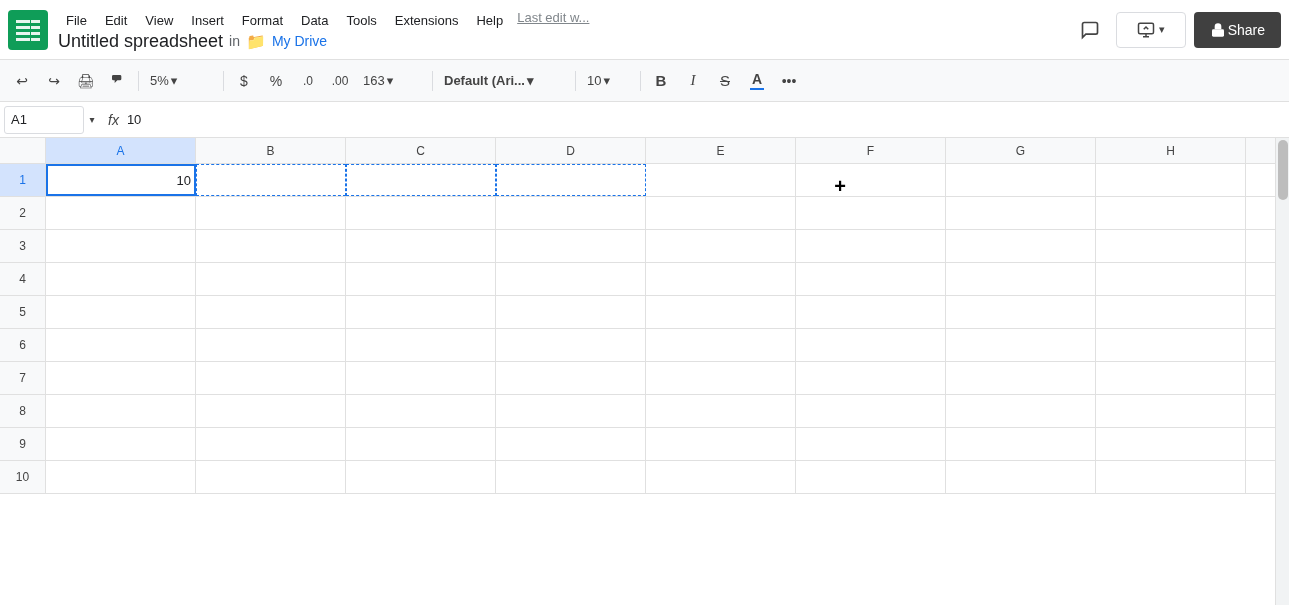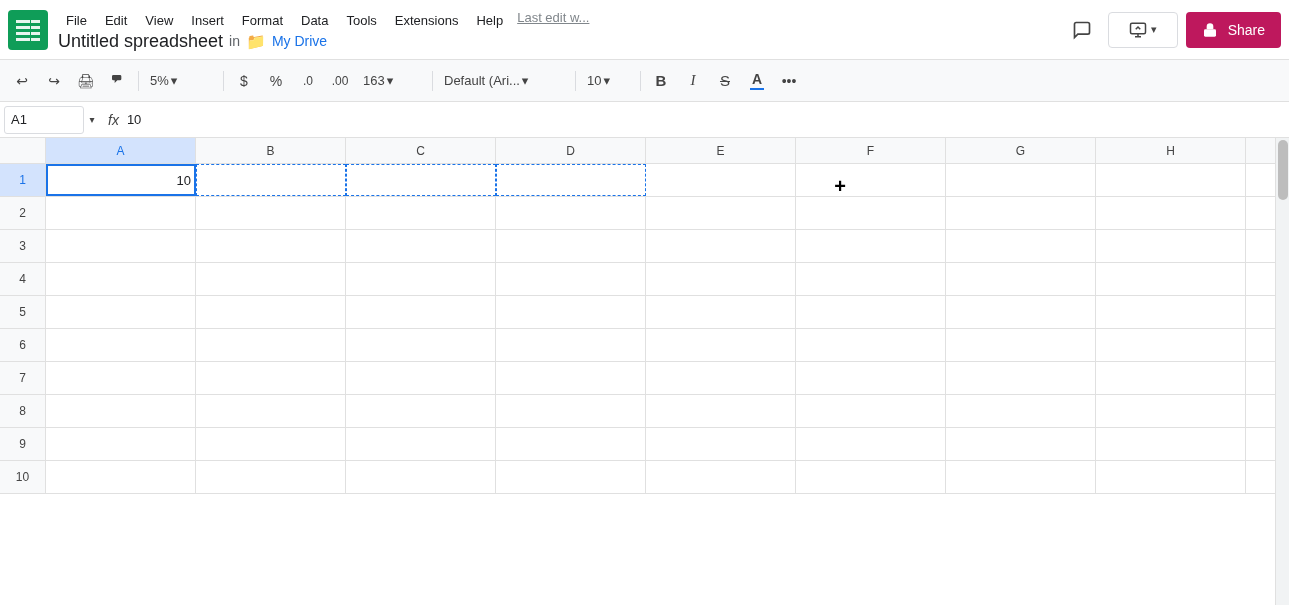--- a/index.html
+++ b/index.html
@@ -90,26 +90,26 @@
       display: flex; align-items: center; justify-content: center;
       gap: 4px;
       font-size: 14px;
       color: #444;
     }
     #share-btn {
       height: 36px;
       padding: 0 16px;
       border-radius: 4px;
       border: none;
-      background: #be185d;
+      background: #404040;
       color: #fff;
       font-size: 14px;
       font-weight: 500;
       cursor: pointer;
-      display: flex; align-items: center; gap: 10px;
+      display: flex; align-items: center; gap: 2px;
     }
 
     
     #toolbar {
       display: flex;
       align-items: center;
       height: 42px;
       padding: 0 8px;
       background: #f8f9fa;
       border-bottom: 1px solid #e0e0e0;
@@ -137,20 +137,21 @@
       color: #444;
       cursor: pointer;
       display: flex; align-items: center; gap: 2px;
       padding: 0 4px;
     }
     #zoom-select {
       width: 72px;
     }
     #font-select {
       width: 130px;
+      font-weight: bold;
     }
     #font-size-select {
       width: 52px;
     }
     .tb-btn.bold { font-weight: 700; font-size: 15px; }
     .tb-btn.italic { font-style: italic; font-size: 15px; }
     .tb-btn.strike { text-decoration: line-through; font-size: 15px; }
     .underline-a {
       display: flex; flex-direction: column; align-items: center;
     }

